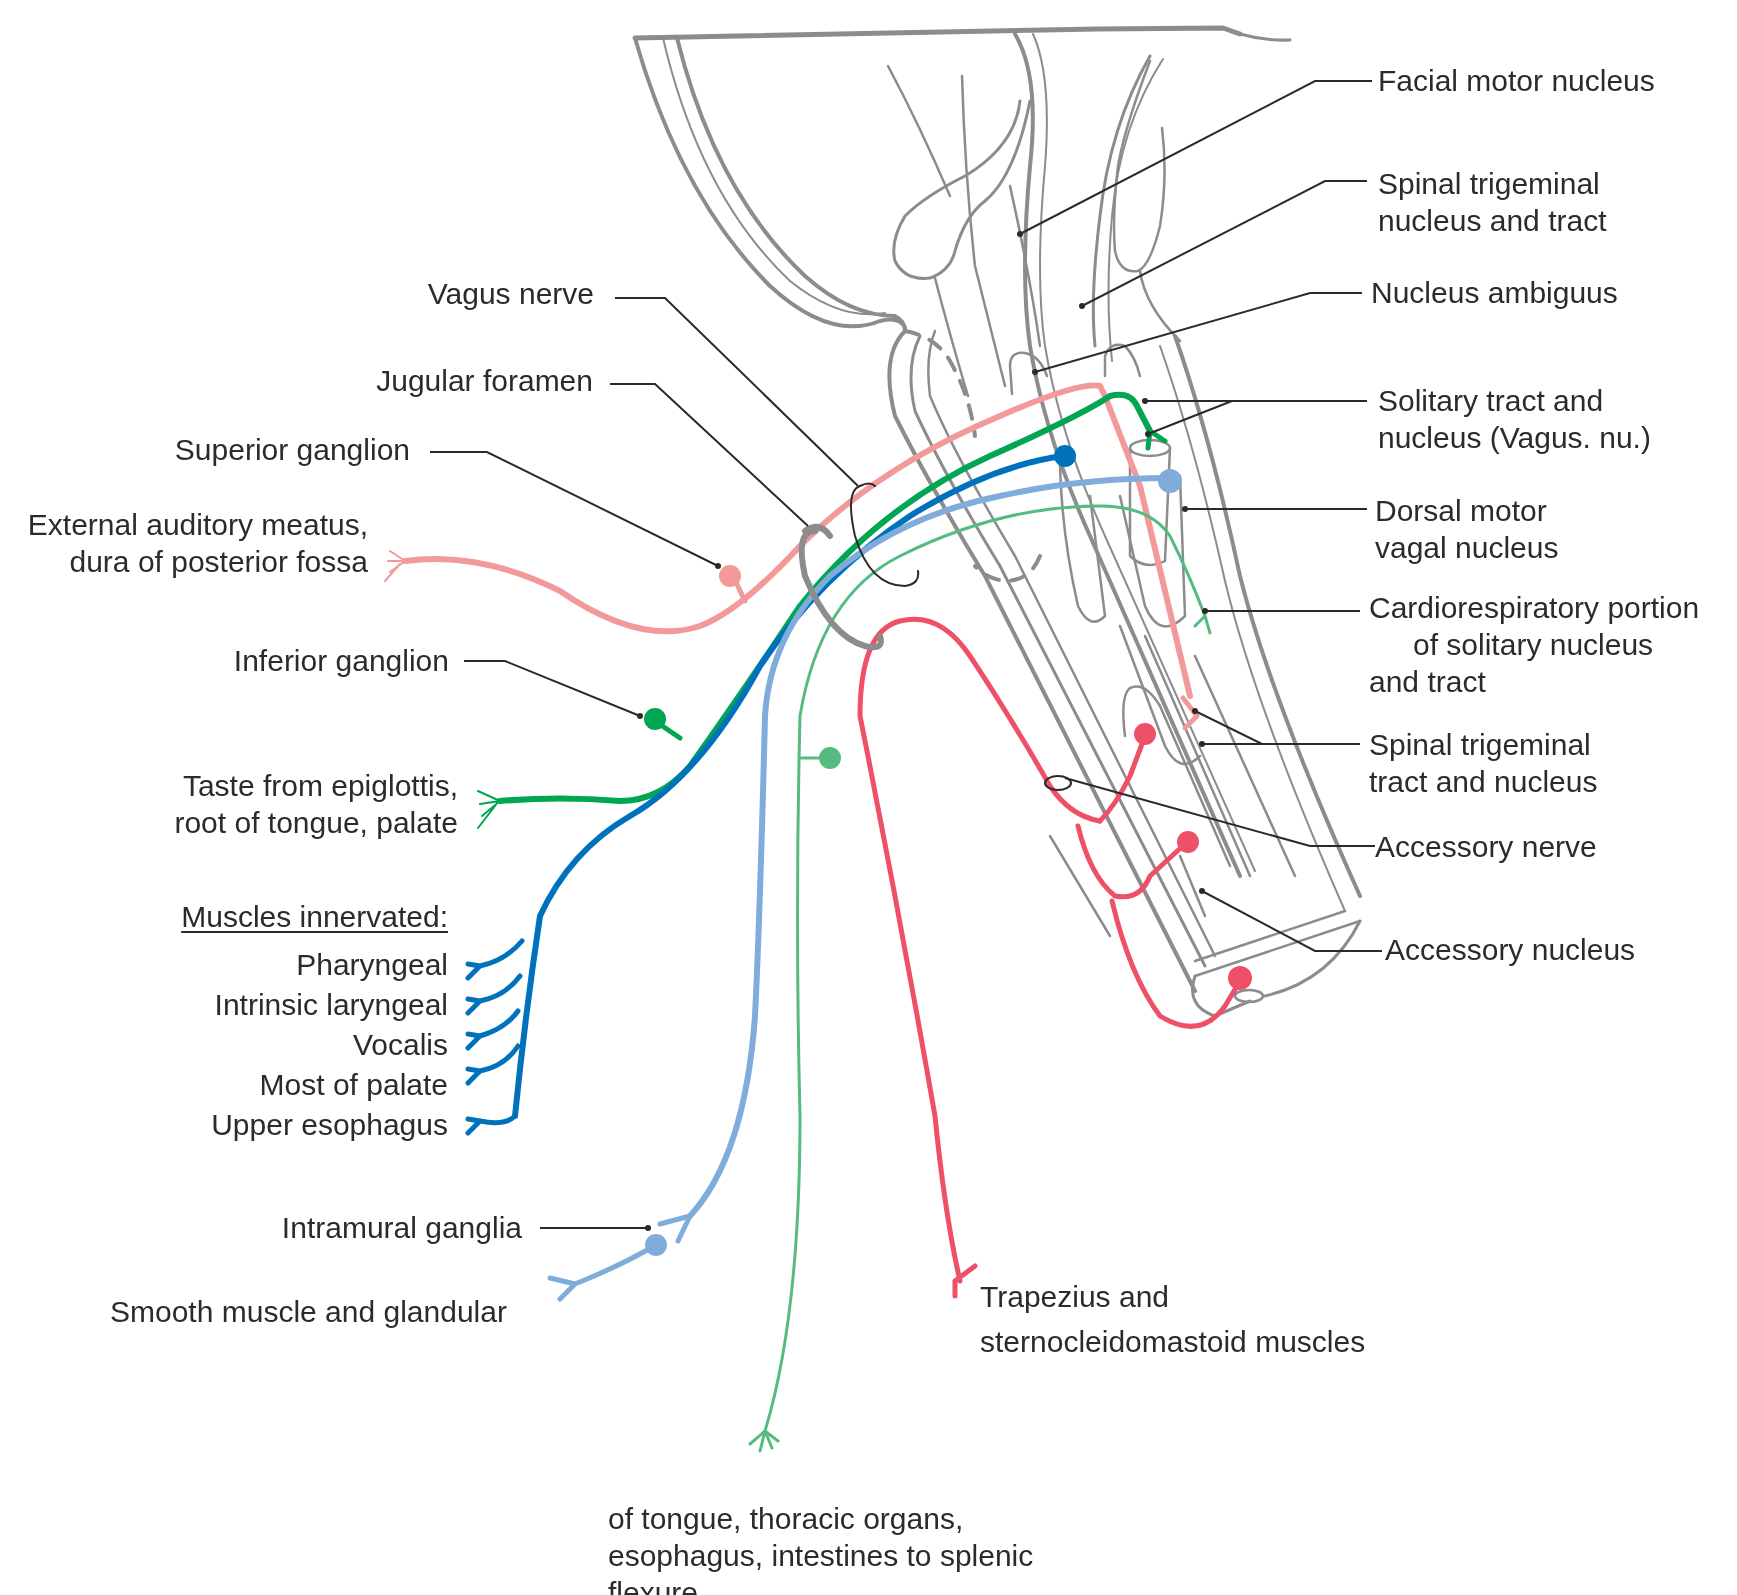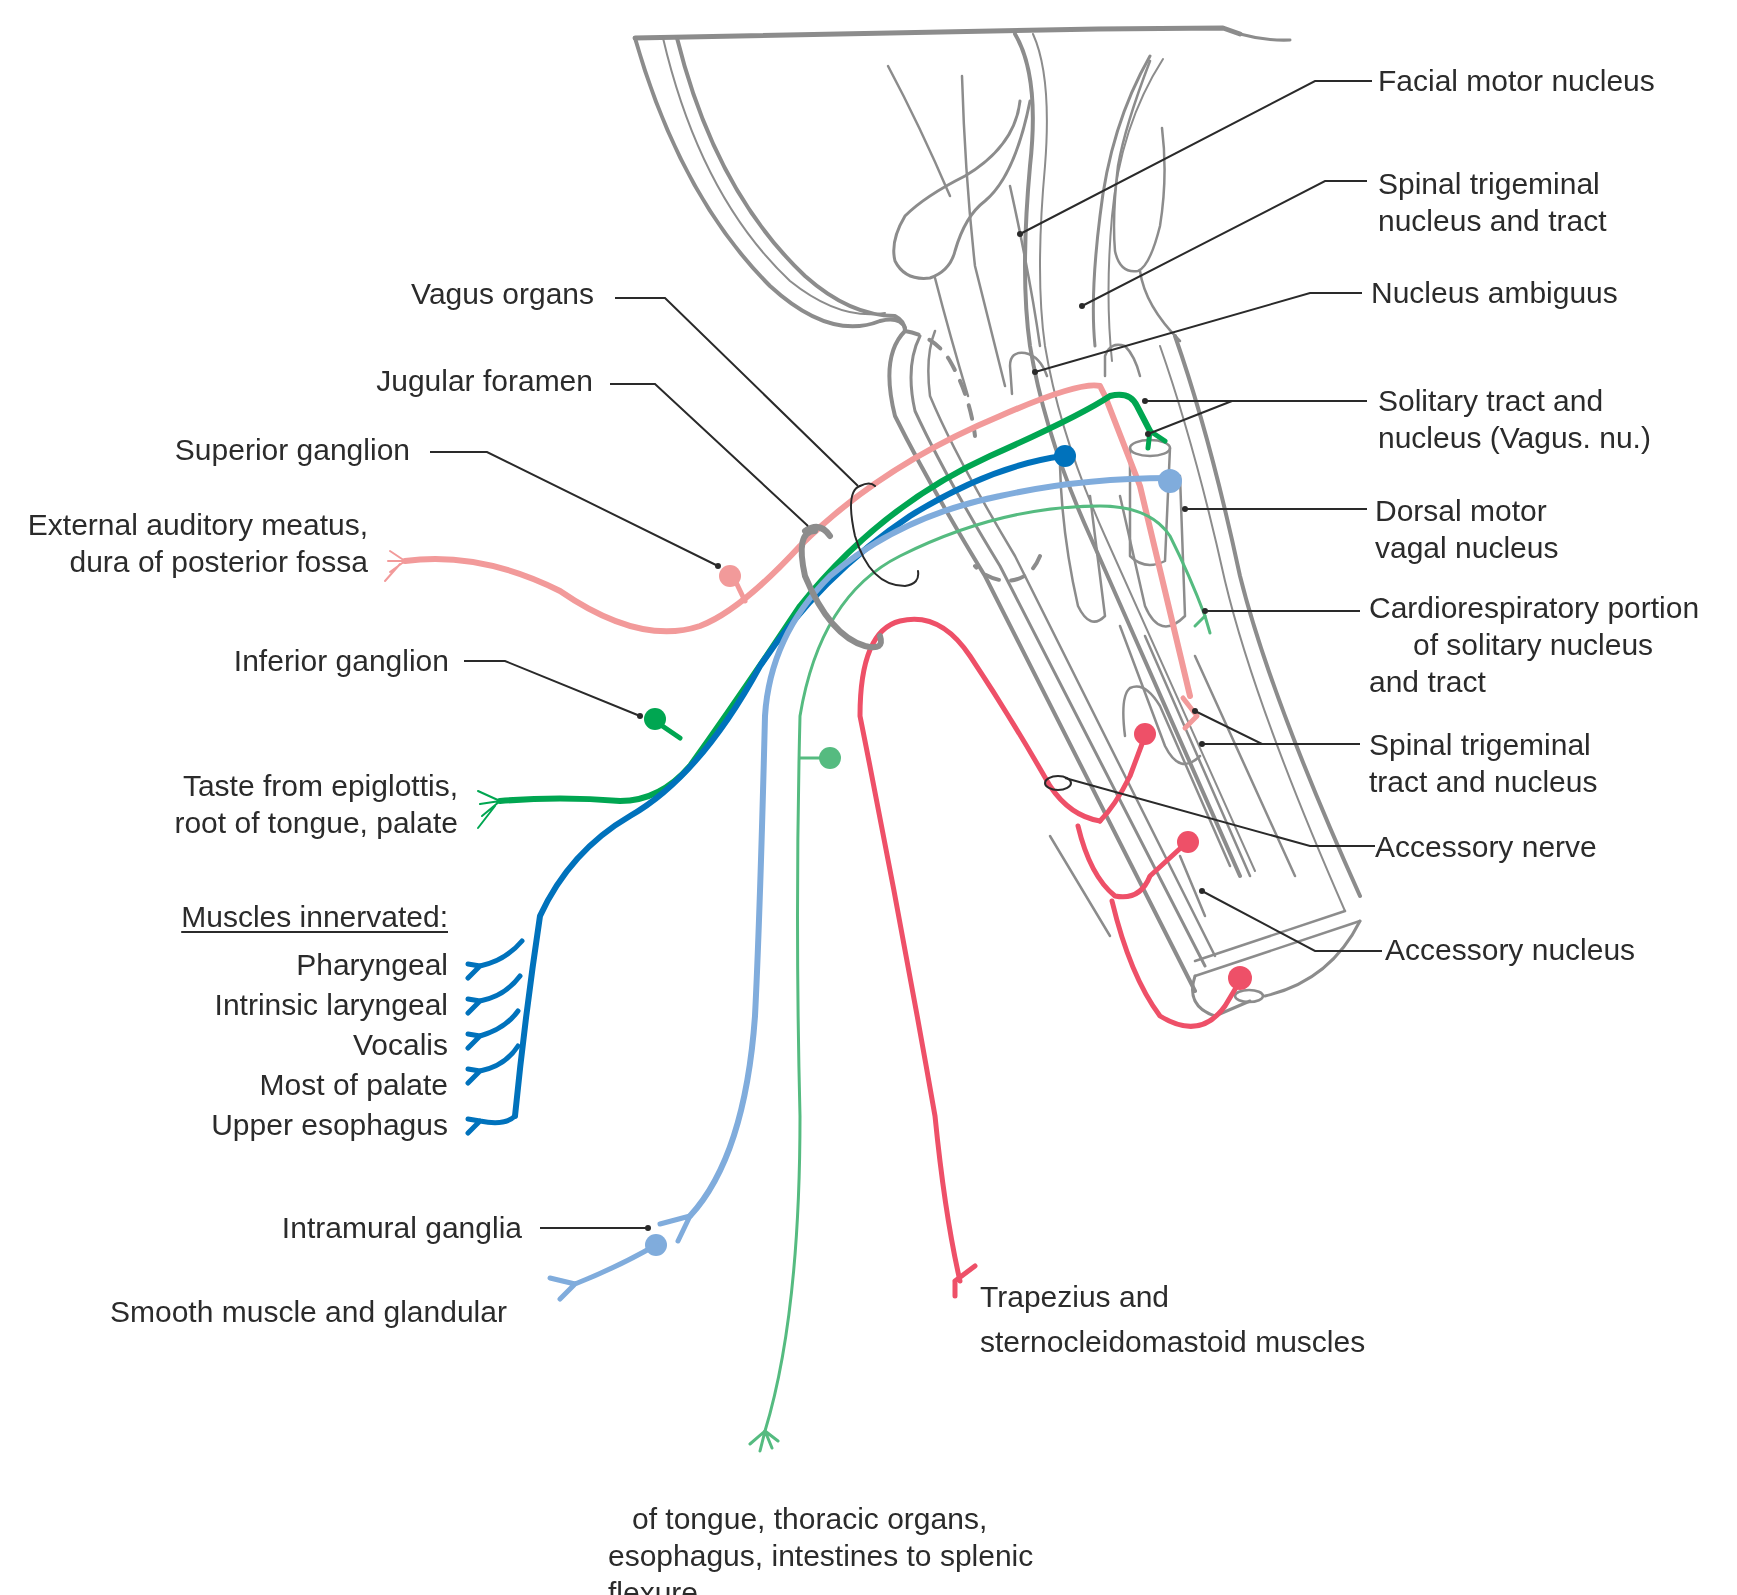--- a/index.html
+++ b/index.html
@@ -178,36 +178,36 @@
   <div class="lbl" style="left:1375px;top:513px;">vagal nucleus</div>
   <div class="lbl" style="left:1369px;top:573px;">Cardiorespiratory portion</div>
   <div class="lbl" style="left:1369px;top:610px;margin-left:44px;">of solitary nucleus</div>
   <div class="lbl" style="left:1369px;top:647px;">and tract</div>
   <div class="lbl" style="left:1369px;top:710px;">Spinal trigeminal</div>
   <div class="lbl" style="left:1369px;top:747px;">tract and nucleus</div>
   <div class="lbl" style="left:1375px;top:812px;">Accessory nerve</div>
   <div class="lbl" style="left:1385px;top:915px;">Accessory nucleus</div>
 
   
-  <div class="lbl right" style="right:1132px;top:259px;">Vagus organs</div>
+  <div class="lbl right" style="right:1132px;top:259px;">Vagus nerve</div>
   <div class="lbl right" style="right:1133px;top:346px;">Jugular foramen</div>
   <div class="lbl right" style="right:1316px;top:415px;">Superior ganglion</div>
   <div class="lbl right" style="right:1358px;top:490px;">External auditory meatus,</div>
   <div class="lbl right" style="right:1358px;top:527px;">dura of posterior fossa</div>
   <div class="lbl right" style="right:1277px;top:626px;">Inferior ganglion</div>
   <div class="lbl right" style="right:1268px;top:751px;margin-left:46px;">Taste from epiglottis,</div>
   <div class="lbl right" style="right:1268px;top:788px;">root of tongue, palate</div>
   <div class="lbl right underline" style="right:1278px;top:882px;">Muscles innervated:</div>
   <div class="lbl right" style="right:1278px;top:930px;">Pharyngeal</div>
   <div class="lbl right" style="right:1278px;top:970px;">Intrinsic laryngeal</div>
   <div class="lbl right" style="right:1278px;top:1010px;">Vocalis</div>
   <div class="lbl right" style="right:1278px;top:1050px;">Most of palate</div>
   <div class="lbl right" style="right:1278px;top:1090px;">Upper esophagus</div>
   <div class="lbl right" style="right:1204px;top:1193px;">Intramural ganglia</div>
   <div class="lbl" style="left:110px;top:1277px;">Smooth muscle and glandular</div>
 
   
   <div class="lbl" style="left:980px;top:1262px;">Trapezius and</div>
   <div class="lbl" style="left:980px;top:1299px;margin-top:8px;">sternocleidomastoid muscles</div>
-  <div class="lbl" style="left:608px;top:1484px;margin-left:24px;">of tongue, thoracic organs,</div>
+  <div class="lbl" style="left:608px;top:1484px;">of tongue, thoracic organs,</div>
   <div class="lbl" style="left:608px;top:1521px;">esophagus, intestines to splenic</div>
   <div class="lbl" style="left:608px;top:1558px;">flexure</div>
 </div>
 
 </body></html>

